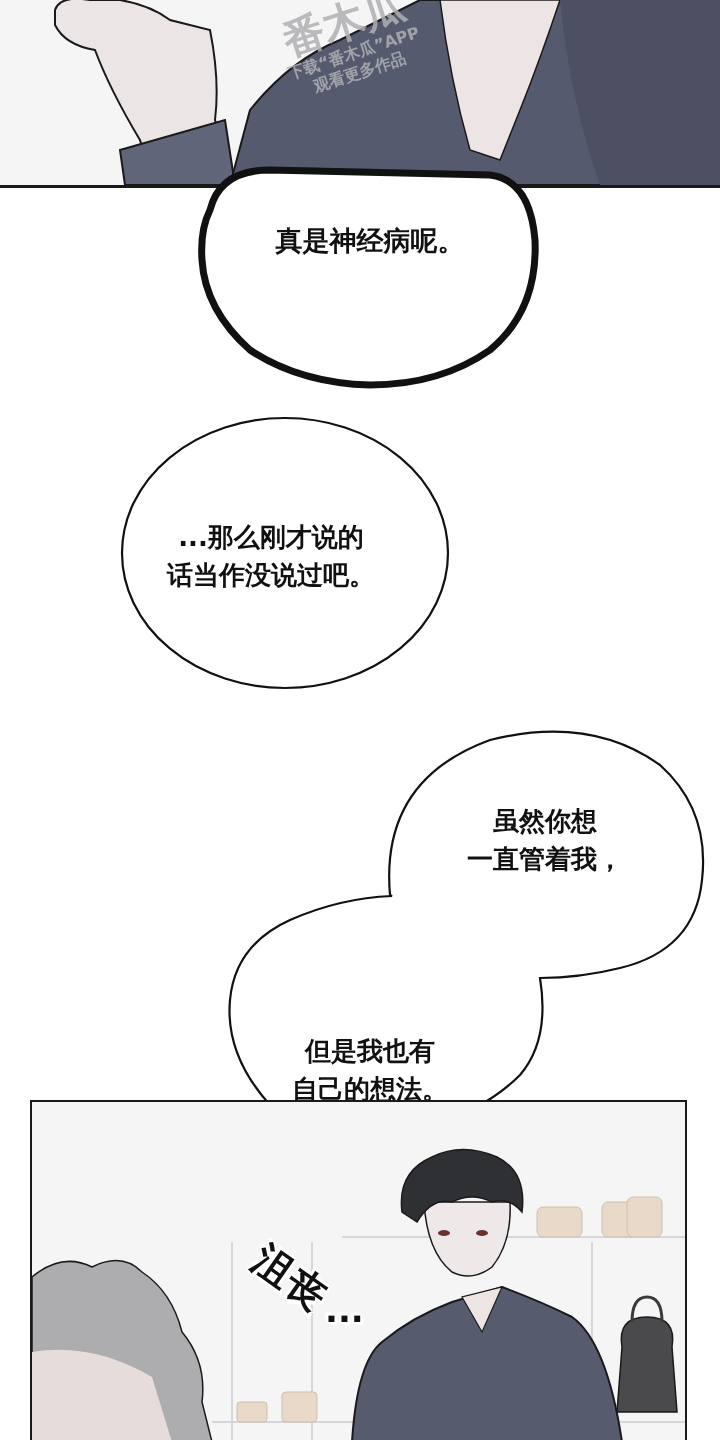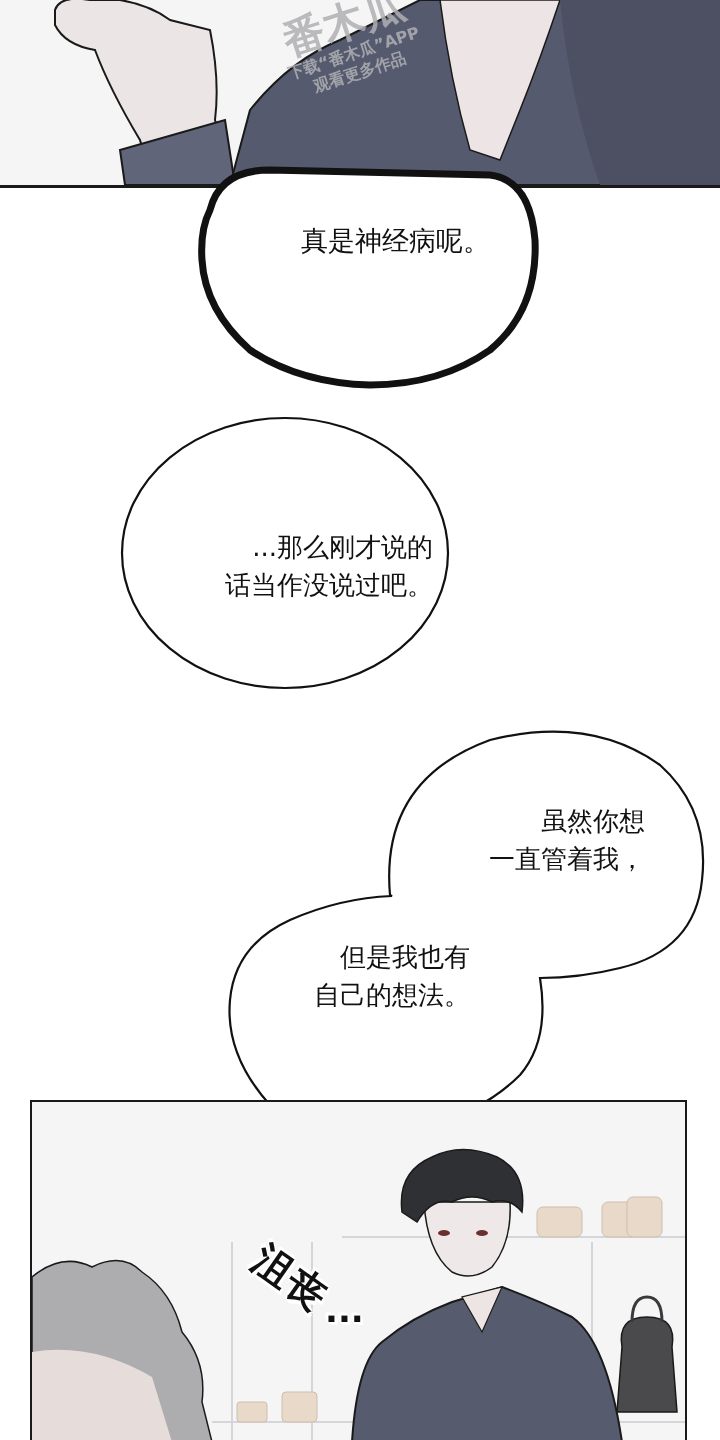--- a/index.html
+++ b/index.html
@@ -3,22 +3,22 @@
 <meta charset="utf-8">
 <style>
   html, body { margin:0; padding:0; background:#ffffff; }
   body { width:720px; height:1440px; position:relative; overflow:hidden;
          font-family:"DejaVu Sans", "Liberation Sans", sans-serif; }
   .abs { position:absolute; }
   .panel-top { left:0; top:0; width:720px; height:185px; background:#f4f3f4; overflow:hidden;
                border-bottom:3px solid #1a1a1a; }
   .panel-bottom { left:30px; top:1100px; width:653px; height:340px; background:#f7f7f8;
                   border:2px solid #1a1a1a; border-bottom:none; overflow:hidden; }
-  .bubble-text { position:absolute; color:#111; font-weight:normal; font-size:26px; line-height:38px;
-                 text-align:right; white-space:pre; }
+  .bubble-text { position:absolute; color:#111; font-weight:bold; font-size:26px; line-height:38px;
+                 text-align:center; white-space:pre; }
   .watermark { position:absolute; color:#b0b0b4; font-weight:bold; transform:rotate(-18deg);
                text-align:center; opacity:0.85; }
   .sfx { position:absolute; color:#111; font-weight:bold; font-size:40px;
          text-shadow: 2px 0 #fff, -2px 0 #fff, 0 2px #fff, 0 -2px #fff, 3px 3px #fff, -3px -3px #fff; }
 </style>
 </head>
 <body>
 
 <div class="abs panel-top">
   <svg width="720" height="185" style="position:absolute;left:0;top:0">
@@ -44,31 +44,31 @@
 </div>
 
 <svg class="abs" style="left:190px;top:150px" width="360" height="250">
   <path d="M20,60 Q30,20 80,20 L300,25 Q340,30 345,90 Q348,160 300,200 Q250,235 180,235 Q110,233 60,200 Q15,160 12,110 Q10,80 20,60 Z" fill="#ffffff" stroke="#111" stroke-width="7"></path>
 </svg>
 <div class="bubble-text" style="left:250px;top:222px;width:240px;font-size:27px;">真是神经病呢。</div>
 
 <svg class="abs" style="left:115px;top:410px" width="345" height="290">
   <ellipse cx="170" cy="143" rx="163" ry="135" fill="#ffffff" stroke="#111" stroke-width="2.2"></ellipse>
 </svg>
-<div class="bubble-text" style="left:153px;top:518px;width:280px;margin-top:10px;">...那么刚才说的
+<div class="bubble-text" style="left:131px;top:518px;width:280px;">...那么刚才说的
 话当作没说过吧。</div>
 
 <svg class="abs" style="left:220px;top:720px" width="500" height="460">
   <path d="M170,175 Q160,60 270,20 Q370,-5 440,45 Q490,90 482,160 Q475,230 400,248 Q360,258 320,258
            Q330,320 300,355 Q265,390 210,405 L130,420 Q137,440 138,450 L118,425 Q80,420 50,385
            Q5,335 10,280 Q15,225 70,200 Q120,178 172,176 Z" fill="#ffffff" stroke="#111" stroke-width="2.2"></path>
 </svg>
 <div class="bubble-text" style="left:445px;top:802px;width:200px;">虽然你想
 一直管着我，</div>
-<div class="bubble-text" style="left:270px;top:938px;width:200px;">但是我也有
+<div class="bubble-text" style="left:270px;top:1032px;width:200px;">但是我也有
 自己的想法。</div>
 
 <div class="abs panel-bottom">
   <svg width="653" height="340" style="position:absolute;left:0;top:0">
     <rect x="0" y="0" width="653" height="340" fill="#f5f5f6"></rect>
 
     <g stroke="#d6d6da" stroke-width="2" fill="none">
       <line x1="310" y1="135" x2="653" y2="135"></line>
       <line x1="180" y1="320" x2="653" y2="320"></line>
       <line x1="200" y1="140" x2="200" y2="340"></line>

